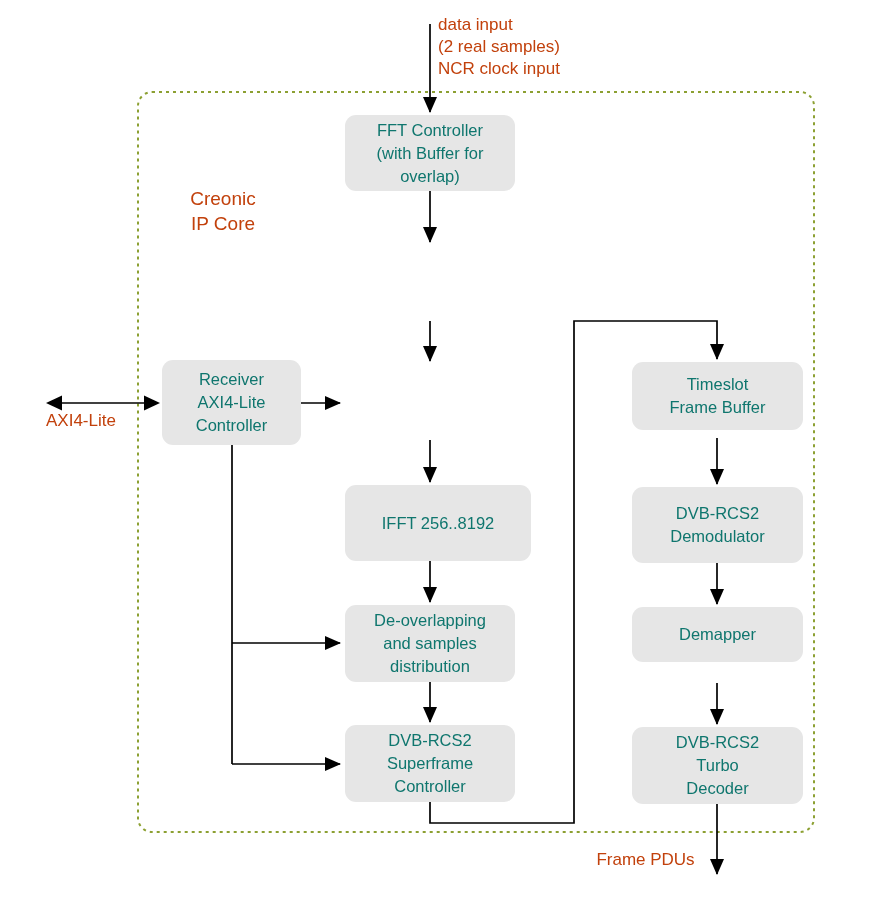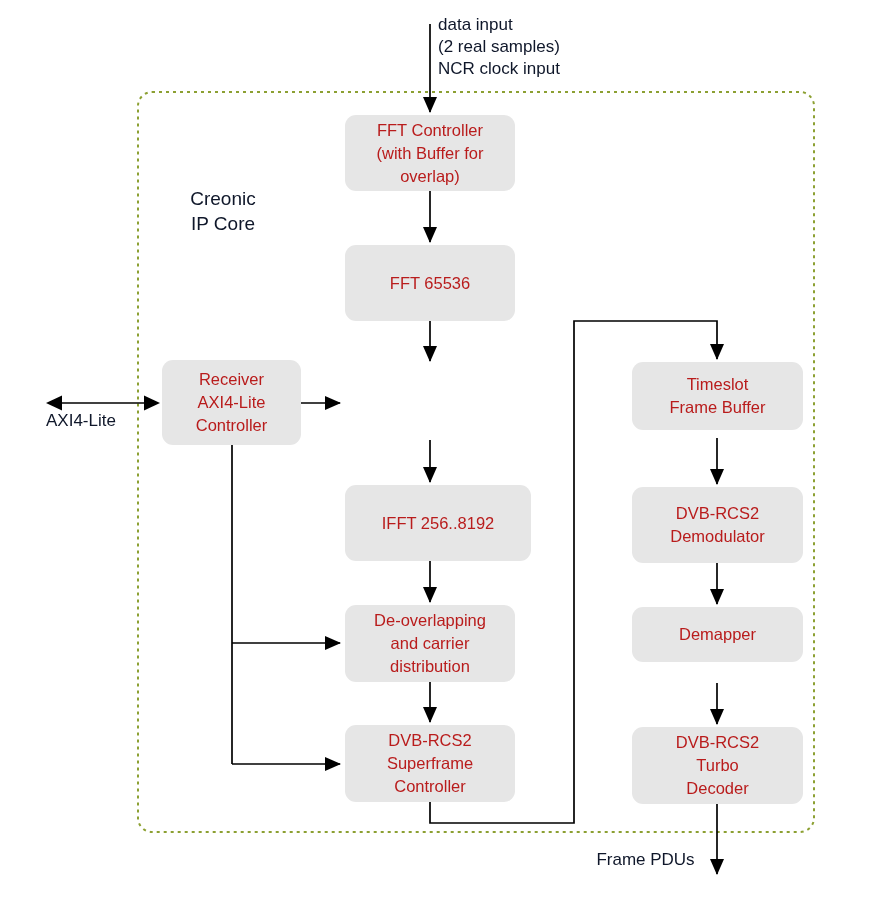--- a/index.html
+++ b/index.html
@@ -20,28 +20,28 @@
     width: 875px; height: 906px;
   }
   .node {
     position: absolute;
     background: #e6e6e6;
     border-radius: 11px;
     display: flex;
     align-items: center;
     justify-content: center;
     text-align: center;
-    color: #b91c1c;
+    color: #0f766e;
     font-size: 16.5px;
     line-height: 23px;
     white-space: pre-line;
   }
   .label {
     position: absolute;
-    color: #0f172a;
+    color: #c2410c;
     font-size: 17px;
     line-height: 22px;
     white-space: pre-line;
   }
   .label.core-title {
     font-size: 19px;
     line-height: 25px;
     text-align: center;
   }
   .label.right-align { text-align: center; }
@@ -80,24 +80,23 @@
 
     <path d="M301,403 H340" stroke="#000" stroke-width="1.7" fill="none" marker-end="url(#ah)"></path>
     <path d="M232,445 V764" stroke="#000" stroke-width="1.7" fill="none"></path>
     <path d="M232,643 H340" stroke="#000" stroke-width="1.7" fill="none" marker-end="url(#ah)"></path>
     <path d="M232,764 H340" stroke="#000" stroke-width="1.7" fill="none" marker-end="url(#ah)"></path>
   </svg>
 
   <div class="node" style="left:345px; top:115px; width:170px; height:76px;">FFT Controller
 (with Buffer for
 overlap)</div>
-  <div class="node" style="left:345px; top:245px; width:170px; height:76px;">FFT 65536</div>
   <div class="node" style="left:345px; top:485px; width:186px; height:76px;">IFFT 256..8192</div>
   <div class="node" style="left:345px; top:605px; width:170px; height:77px;">De-overlapping
-and carrier
+and samples
 distribution</div>
   <div class="node" style="left:345px; top:725px; width:170px; height:77px;">DVB-RCS2
 Superframe
 Controller</div>
 
   <div class="node" style="left:162px; top:360px; width:139px; height:85px;">Receiver
 AXI4-Lite
 Controller</div>
 
   <div class="node" style="left:632px; top:362px; width:171px; height:68px;">Timeslot

